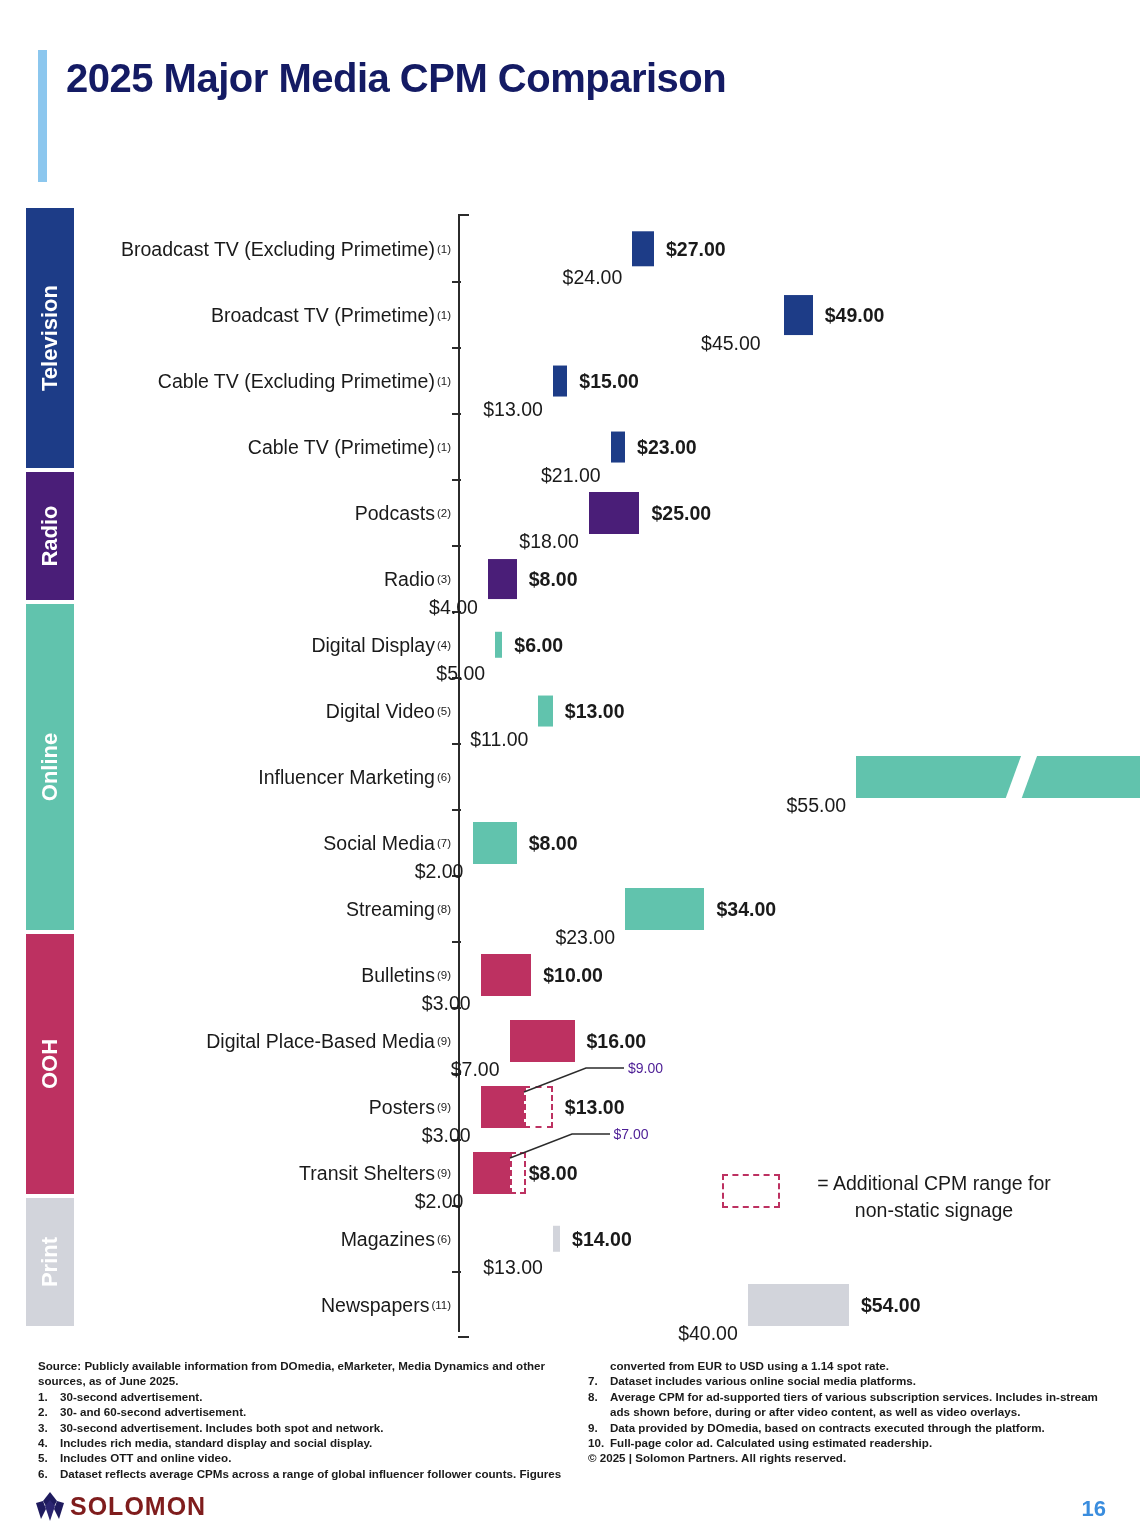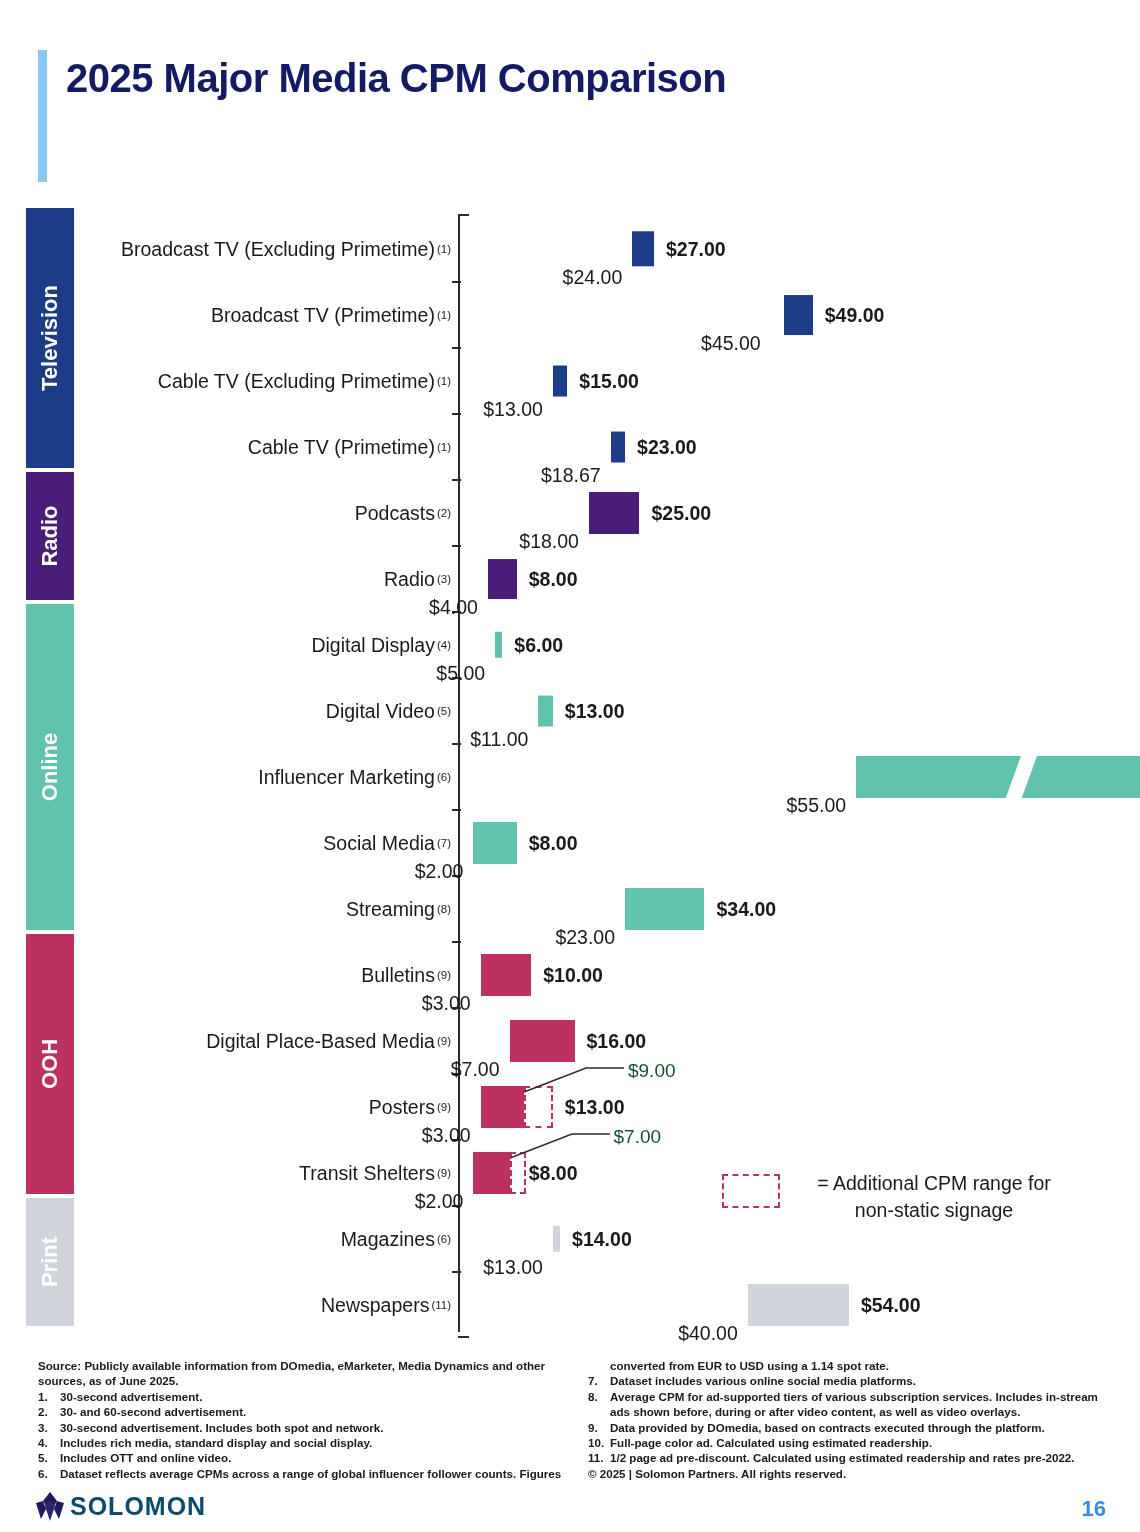--- a/index.html
+++ b/index.html
@@ -71,21 +71,21 @@
     position:absolute; top:50%; transform:translateY(-50%);
     background:#ffffff; border:2px dashed #BD3161;
   }
   .val {
     position:absolute; top:50%; transform:translateY(-50%);
     font-size:19.5px; color:#1a1a1a; white-space:nowrap;
   }
   .val.left  { text-align:right;margin-top:28px; }
   .val.right { text-align:center;font-weight:bold; }
 
-  .callout { position:absolute; font-size:19px; color:#14532d; white-space:nowrap; }
+  .callout { position:absolute; font-size:14px; color:#4c1d95; white-space:nowrap; }
   .leader { position:absolute; }
 
   
   #legend { position:absolute; left:722px; top:962px; width:350px; }
   #legend-swatch {
     position:absolute; left:0; top:4px; width:58px; height:34px;
     background:#fff; border:2.5px dashed #BD3161;
   }
   #legend-text {
     position:absolute; left:72px; top:0; width:280px;
@@ -106,21 +106,21 @@
   .fn-num { width:22px; flex:0 0 22px; }
   .fn-txt { flex:1 1 auto; }
   .fn-cont { margin-left:22px; }
   .fn-copy { margin-top:0; }
 
   
   #footer { position:absolute; left:0; top:1488px; width:1140px; height:44px; }
   #logo-mark { position:absolute; left:34px; top:4px; width:32px; height:30px; }
   #logo-text {
     position:absolute; left:70px; top:4px;
-    font-size:25px; font-weight:bold; color:#0c4a6e; letter-spacing:1px;
+    font-size:25px; font-weight:bold; color:#7f1d1d; letter-spacing:1px;
   }
   #page-number {
     position:absolute; right:34px; top:8px;
     font-size:22px; font-weight:bold; color:#3A8DDE;margin-left:25px;
   }
 </style>
 </head>
 <body>
 
 <div id="header">
@@ -194,21 +194,21 @@
         <div class="bar" style="left: 552.86px; width: 14.44px; height: 30.9528px; background: rgb(29, 60, 135);"></div>
         <div class="val left" style="left: 456.86px; width: 86px;">$13.00</div>
         <div class="val right" style="left: 579.3px;">$15.00</div>
       </div>
       <div class="row" style="top: 206px;">
         <div class="row-label">
           <span>Cable TV (Primetime)</span>
           <sup>(1)</sup>
         </div>
         <div class="bar" style="left: 610.62px; width: 14.44px; height: 30.9528px; background: rgb(29, 60, 135);"></div>
-        <div class="val left" style="left: 514.62px; width: 86px;">$18.67</div>
+        <div class="val left" style="left: 514.62px; width: 86px;">$21.00</div>
         <div class="val right" style="left: 637.06px;">$23.00</div>
       </div>
       <div class="row" style="top: 272px;">
         <div class="row-label">
           <span>Podcasts</span>
           <sup>(2)</sup>
         </div>
         <div class="bar" style="left: 588.96px; width: 50.54px; height: 42px; background: rgb(74, 30, 120);"></div>
         <div class="val left" style="left: 492.96px; width: 86px;">$18.00</div>
         <div class="val right" style="left: 651.5px;">$25.00</div>
@@ -384,24 +384,20 @@
           <span class="fn-num">8.</span>
           <span class="fn-txt">Average CPM for ad-supported tiers of various subscription services. Includes in-stream ads shown before, during or after video content, as well as video overlays.</span>
         </li>
         <li>
           <span class="fn-num">9.</span>
           <span class="fn-txt">Data provided by DOmedia, based on contracts executed through the platform.</span>
         </li>
         <li>
           <span class="fn-num">10.</span>
           <span class="fn-txt">Full-page color ad. Calculated using estimated readership.</span>
-        </li>
-        <li>
-          <span class="fn-num">11.</span>
-          <span class="fn-txt">1/2 page ad pre-discount. Calculated using estimated readership and rates pre-2022.</span>
         </li>
       </ul>
     <div class="fn-copy">© 2025 | Solomon Partners. All rights reserved.</div>
   </div>
 </div>
 
 <div id="footer">
   <svg id="logo-mark" viewBox="0 0 32 30">
     <path d="M16 0 L23 9 L16 21 L9 9 Z" fill="#1F1B5E"></path>
     <path d="M16 8 L21 14 L16 29 L11 14 Z" fill="#2B2570"></path>

